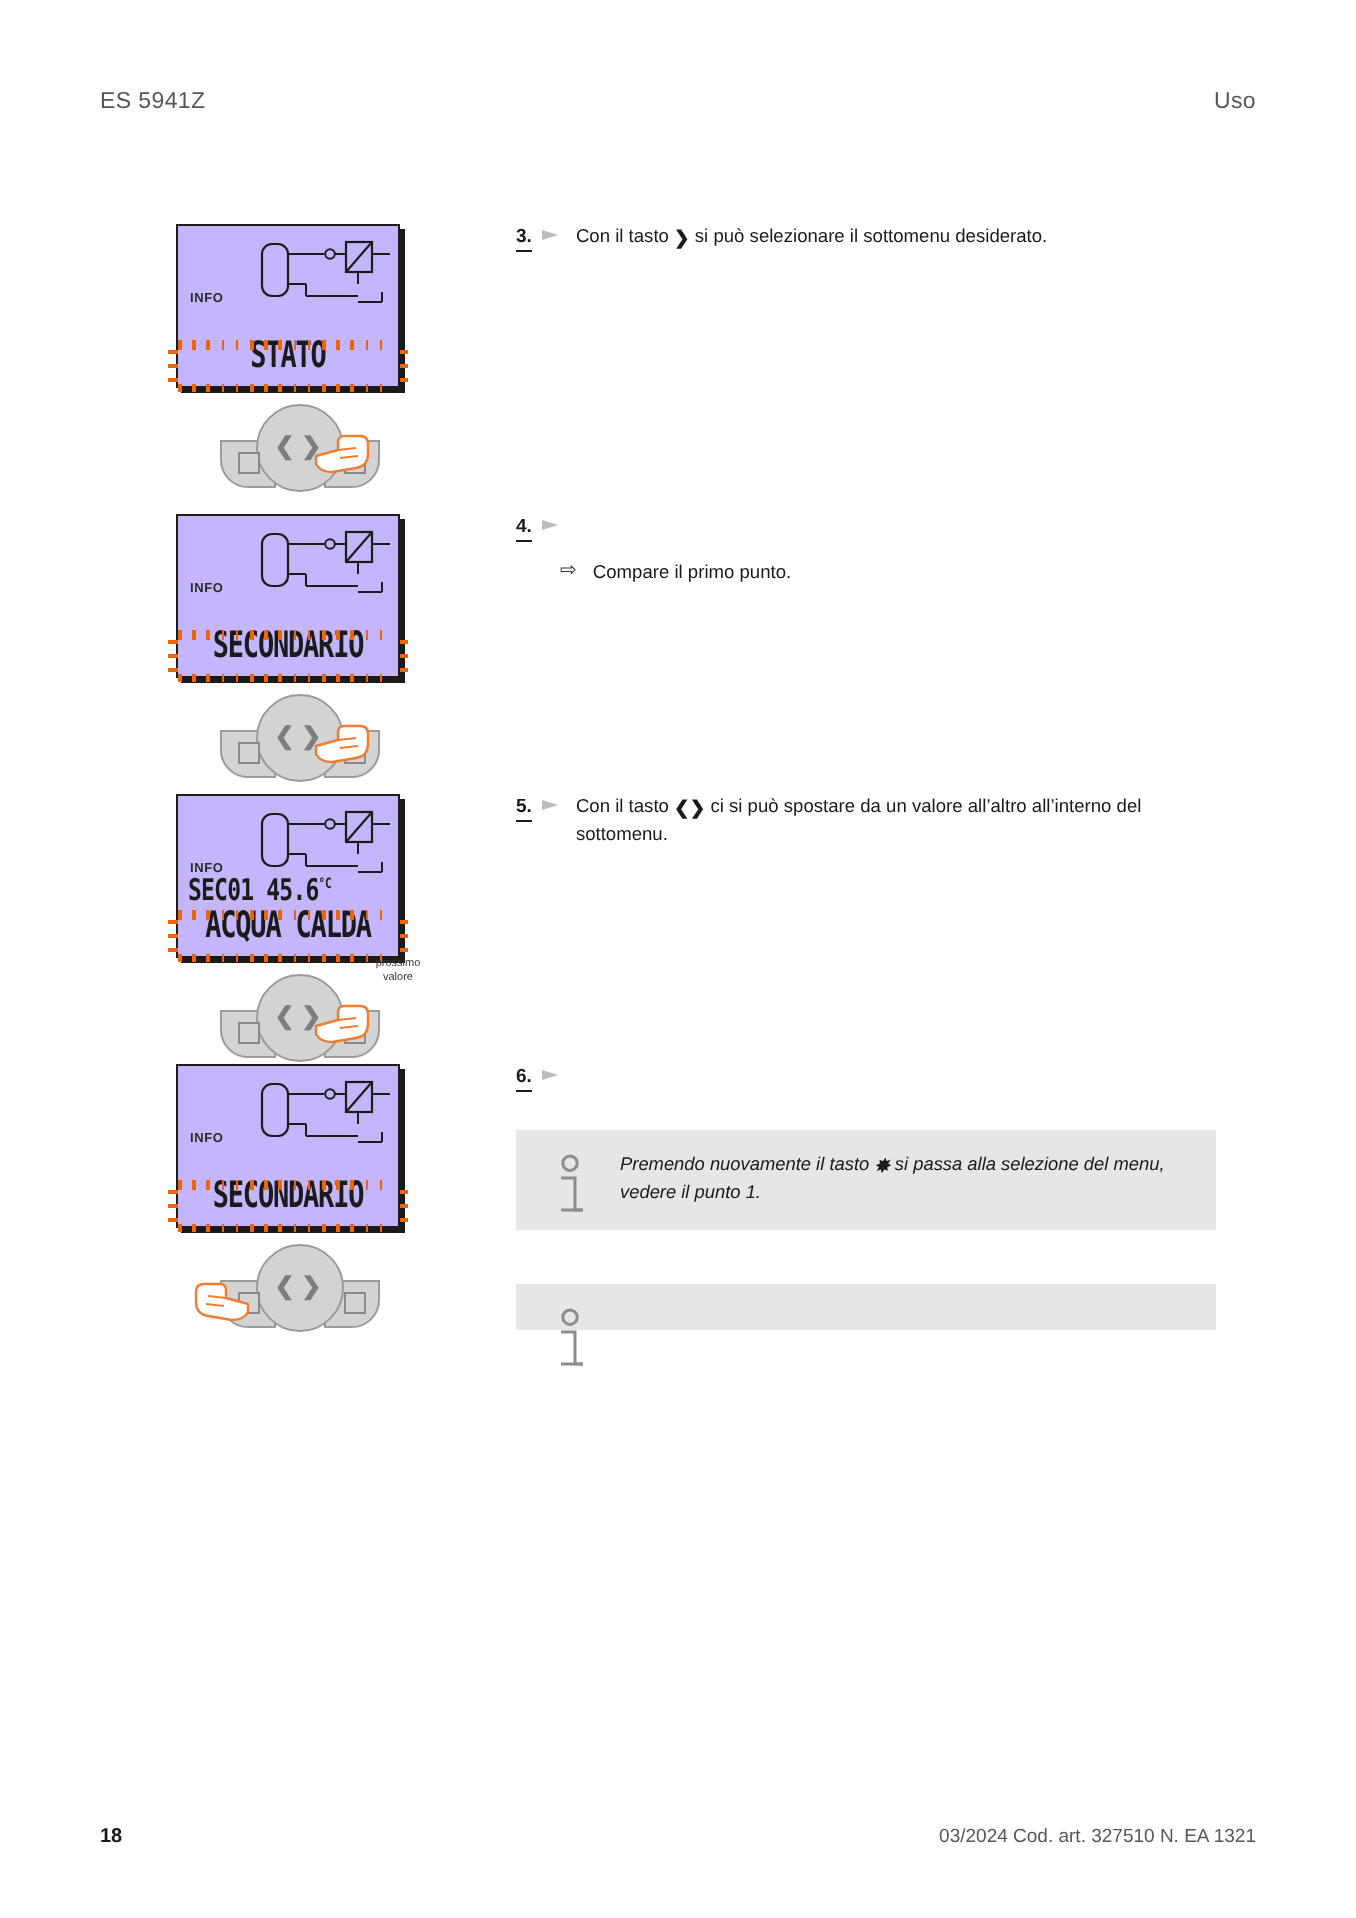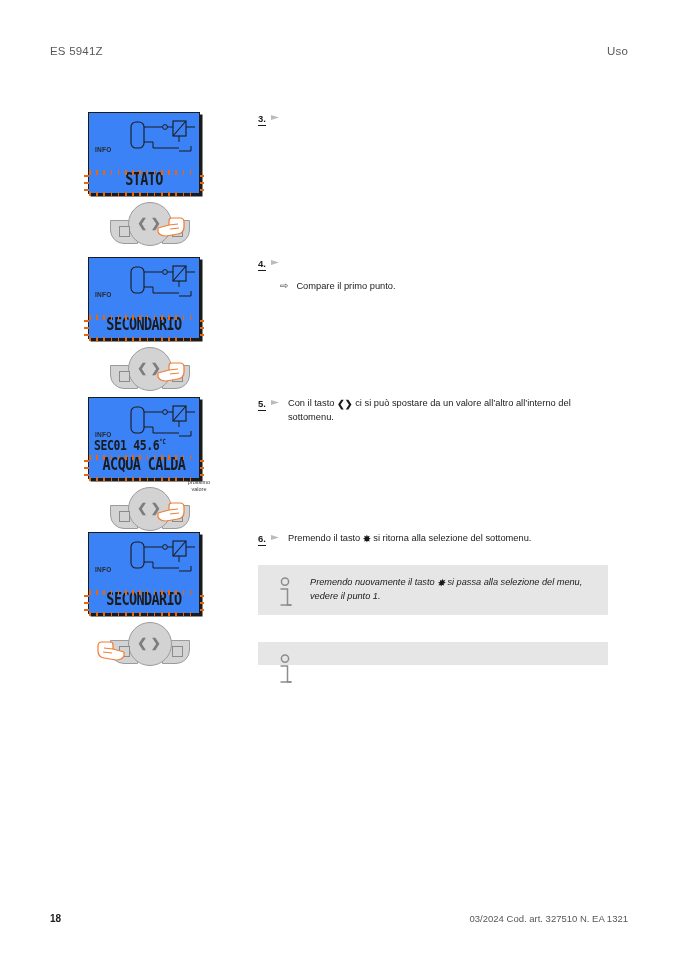--- a/index.html
+++ b/index.html
@@ -70,21 +70,21 @@
     top: 0;
     width: 120px;
   }
 
   
   .lcd {
     position: relative;
     width: 112px;
     height: 82px;
     border: 1.3px solid #1b1b1b;
-    background: #3b82f6;
+    background: #c4b5fd;
     box-sizing: border-box;
     box-shadow: 2.5px 2.5px 0 0 #1b1b1b;
   }
 
   .lcd-info {
     position: absolute;
     left: 6px;
     top: 33px;
     font-size: 6.5px;
     font-weight: bold;
@@ -384,20 +384,21 @@
   </div>
 
   <div class="txt">
     <div class="step-head">
       <span class="step-num">3.</span>
       <span class="step-arrow">
             <svg viewBox="0 0 9 7">
               <path d="M0 1 L8 3.5 L0 6 Z" fill="#b9bbbd"></path>
             </svg>
           </span>
+      <span class="step-text"><span>Con il tasto </span><span class="glyph">❯</span><span> si può selezionare il sottomenu desiderato.</span></span>
     </div>
 
   </div>
 
   </div>
     <div class="step-block" style="position:absolute; top:145px; left:0; height:140px; width:100%;">
 
   <div class="illus">
     <div class="lcd">
       <div class="lcd-info">INFO</div>
@@ -666,21 +667,20 @@
   </div>
 
   <div class="txt">
     <div class="step-head">
       <span class="step-num">6.</span>
       <span class="step-arrow">
             <svg viewBox="0 0 9 7">
               <path d="M0 1 L8 3.5 L0 6 Z" fill="#b9bbbd"></path>
             </svg>
           </span>
-      <span class="step-text"><span>Premendo il tasto </span><span class="glyph">✸</span><span> si ritorna alla selezione del sottomenu.</span></span>
     </div>
 
   </div>
     <div style="position:absolute; left:208px; top:22px; width:350px;">
       <div class="infobox">
     <div class="info-icon">
             <svg viewBox="0 0 20 34">
     <circle cx="10" cy="4.6" r="3.6" fill="none" stroke="#8d8d8d" stroke-width="1.5"></circle>
     <path d="M5.5 12 L12.5 12 L12.5 28 L16.5 28" fill="none" stroke="#8d8d8d" stroke-width="1.5"></path>
     <path d="M5.5 28 L16.5 28" fill="none" stroke="#8d8d8d" stroke-width="1.5"></path>

